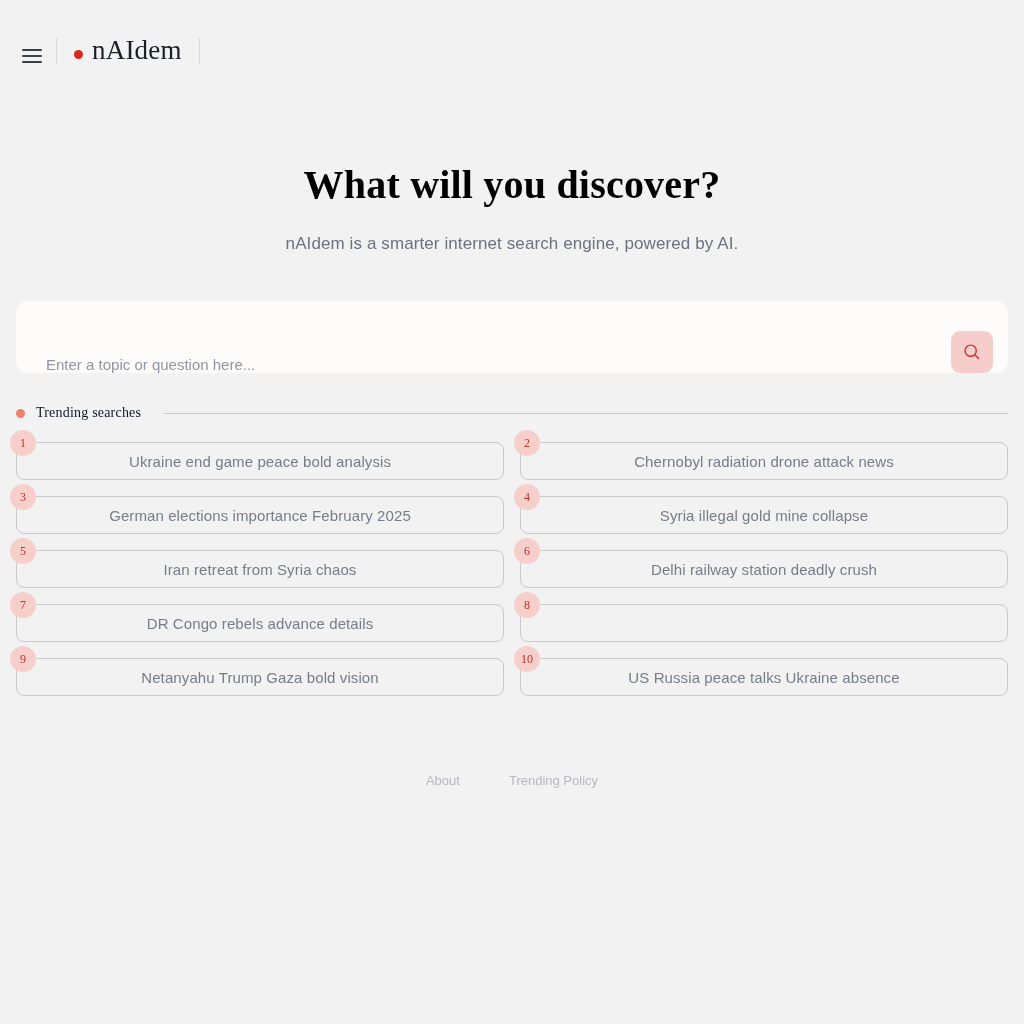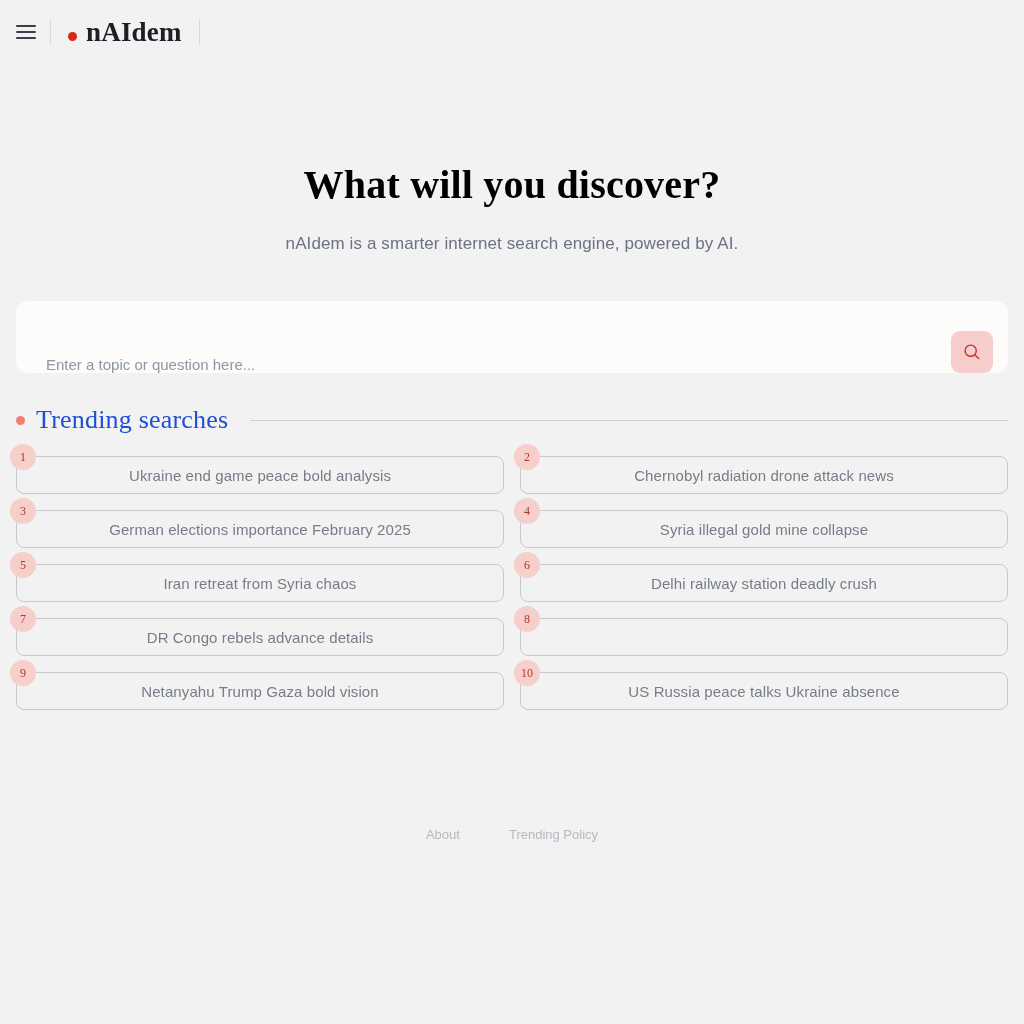--- a/index.html
+++ b/index.html
@@ -8,24 +8,23 @@
     width: 1024px; height: 1024px;
     background: #f2f2f2;
     font-family: "Liberation Sans", sans-serif;
     overflow: hidden;
   }
 
   
   .header {
     height: 64px;
     display: flex;
-    align-items: center;
-    padding-left: 16px;
+    align-items: flex-end;
+    padding-left: 22px;
     background: #f2f2f2;
-    font-weight: bold;
   }
   .hamburger {
     width: 20px; height: 16px;
     display: flex; flex-direction: column; justify-content: space-between;
     cursor: pointer;
     margin-right: 14px;
     padding: 1px 0;
   }
   .hamburger span {
     display: block; height: 2px; width: 20px;
@@ -108,22 +107,22 @@
     margin: 32px 16px 0 16px;
     gap: 11px;
   }
   .trend-dot {
     width: 9px; height: 9px; border-radius: 50%;
     background: #ef8070;
     flex: none;
   }
   .trend-title {
     font-family: "Liberation Serif", serif;
-    font-size: 26px;
-    color: #1d4ed8;
+    font-size: 14px;
+    color: #0f172a;
     white-space: nowrap;
     letter-spacing: 0.2px;
   }
   .trend-rule {
     flex: 1; height: 1px; background: #cfcfcf;
     margin-left: 11px;
   }
 
   
   .trend-grid {
@@ -156,21 +155,21 @@
     border-radius: 50%;
     background: #f6cfcb;
     display: flex; align-items: center; justify-content: center;
     font-family: "Liberation Serif", serif;
     font-size: 12px;
     color: #b5352b;
   }
 
   
   .footer {
-    margin-top: 117px;
+    margin-top: 77px;
     display: flex; justify-content: center; gap: 49px;
   }
   .footer a {
     font-size: 13px;
     color: #b6b9c0;
     text-decoration: none;
     cursor: pointer;
   }
 </style>
 </head>

